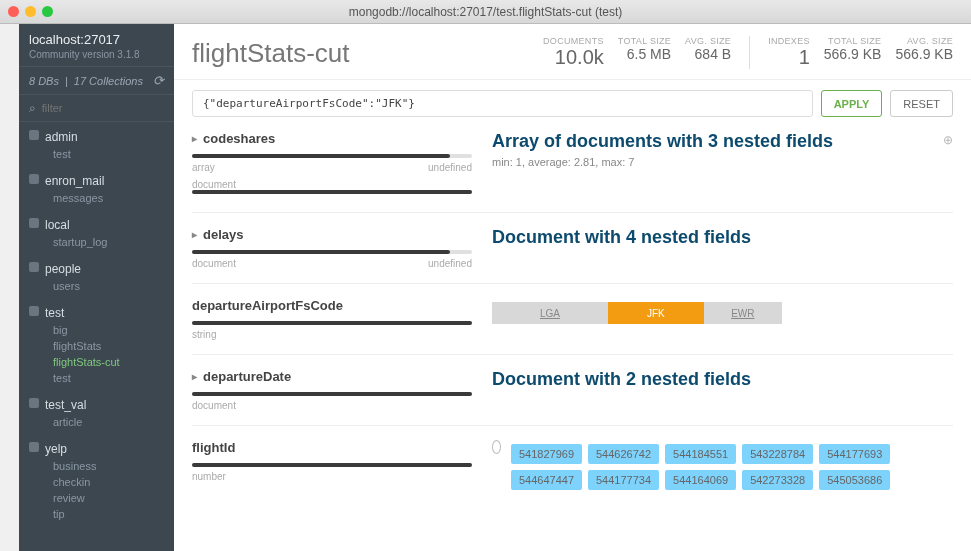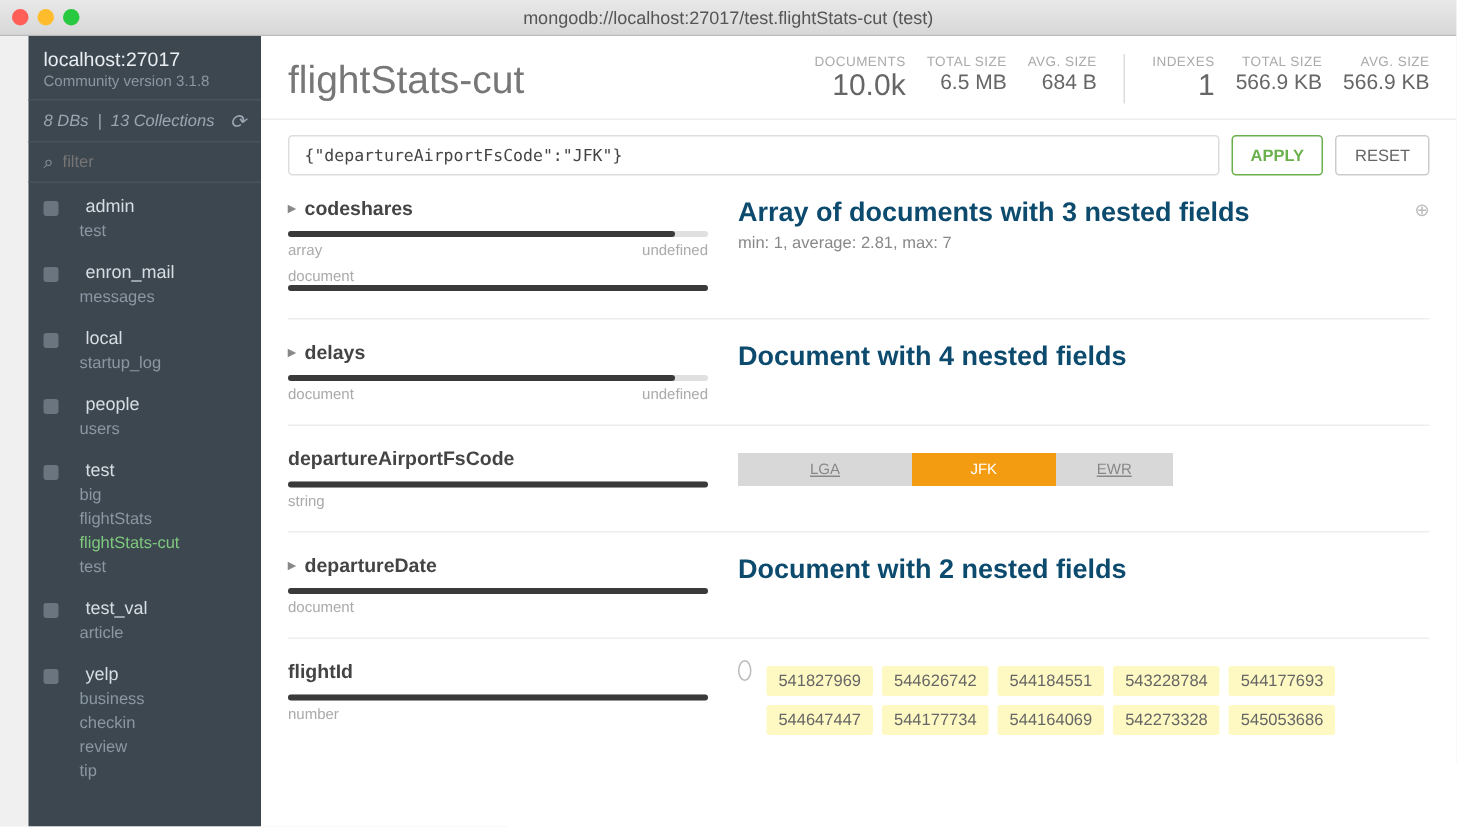--- a/index.html
+++ b/index.html
@@ -20,21 +20,21 @@
 .sidebar { width: 155px; background: #3d4750; color: #c5ced6; display: flex; flex-direction: column; font-size: 12px; }
 .sb-head { padding: 8px 10px 6px; border-bottom: 1px solid #4a545e; }
 .sb-host { color: #e8edf1; font-size: 13px; }
 .sb-ver { color: #8a97a3; font-size: 10px; margin-top: 2px; }
 .sb-meta { display:flex; align-items:center; gap:6px; padding: 6px 10px; border-bottom:1px solid #4a545e; color:#9aa7b3; font-size:11px;font-style:italic;}
 .sb-meta .refresh { margin-left:auto; cursor:pointer; font-size:13px; color:#9aa7b3;}
 .sb-filter { display:flex; align-items:center; gap:6px; padding:6px 10px; border-bottom:1px solid #4a545e; color:#8a97a3;}
 .sb-filter input { flex:1; background:transparent; border:none; color:#c5ced6; font-size:11px; outline:none;}
 .sb-list { flex:1; overflow:auto; padding:4px 0; }
 .db { padding:4px 10px 2px; }
-.db-name { display:flex; align-items:flex-end; gap:18px; color:#d6dde3; font-size:12px; cursor:pointer;}
+.db-name { display:flex; align-items:flex-start; gap:6px; color:#d6dde3; font-size:12px; cursor:pointer;}
 .db-name .dbicon { width:10px; height:10px; background:#6a7580; border-radius:2px; flex-shrink:0;}
 .colls { padding:2px 0 6px 24px; }
 .coll { color:#8a97a3; font-size:11px; padding:2px 0; cursor:pointer;}
 .coll.active { color:#7fc97f; }
 
 
 .main { flex:1; background:#fff; display:flex; flex-direction:column; overflow:hidden;}
 .header { padding:12px 18px 10px; display:flex; align-items:flex-end; border-bottom:1px solid #eee;}
 .header h1 { font-size:26px; font-weight:300; color:#777; flex:1;}
 .stats { display:flex; gap:14px; }
@@ -66,21 +66,21 @@
 .fdesc { font-size:18px; color:#0c4a6e; font-weight:600;}
 .fsub { font-size:12px; color:#444; font-weight:600; margin-top:2px;}
 .fextra { font-size:11px; color:#888; margin-top:4px;}
 
 .valbar { display:flex; height:22px; margin-top:4px; gap:0;}
 .valseg { display:flex; align-items:center; justify-content:center; font-size:10px; color:#fff;}
 .valseg.gray { background:#d8d8d8; color:#888;text-decoration:underline;}
 .valseg.orange { background:#f39c12;}
 
 .tags { display:flex; flex-wrap:wrap; gap:6px; margin-top:4px;}
-.tag { background:#fef9c3; color:#666; padding:4px 8px; font-size:11px; border-radius:2px;}
+.tag { background:#7dd3fc; color:#666; padding:4px 8px; font-size:11px; border-radius:2px;}
 .radio { width:14px; height:14px; border:1px solid #bbb; border-radius:50%; display:inline-block; vertical-align:middle; margin-right:10px;}
 
 .key-icon { float:right; color:#bbb; font-size:12px; margin-top:2px;}
 </style>
 </head>
 <body>
 
 <div class="titlebar">
   <div class="traffic">
     <div class="tl red"></div>
@@ -92,21 +92,21 @@
 
 <div class="app">
   <aside class="sidebar">
     <div class="sb-head">
       <div class="sb-host">localhost:27017</div>
       <div class="sb-ver">Community version 3.1.8</div>
     </div>
     <div class="sb-meta">
       <span>8 DBs</span>
       <span>|</span>
-      <span>13 Collections</span>
+      <span>17 Collections</span>
       <span class="refresh">⟳</span>
     </div>
     <div class="sb-filter">
       <span>⌕</span>
       <input placeholder="filter" style="">
     </div>
     <div class="sb-list" id="sb-list">
         <div class="db">
           <div class="db-name">
             <span class="dbicon"></span>

